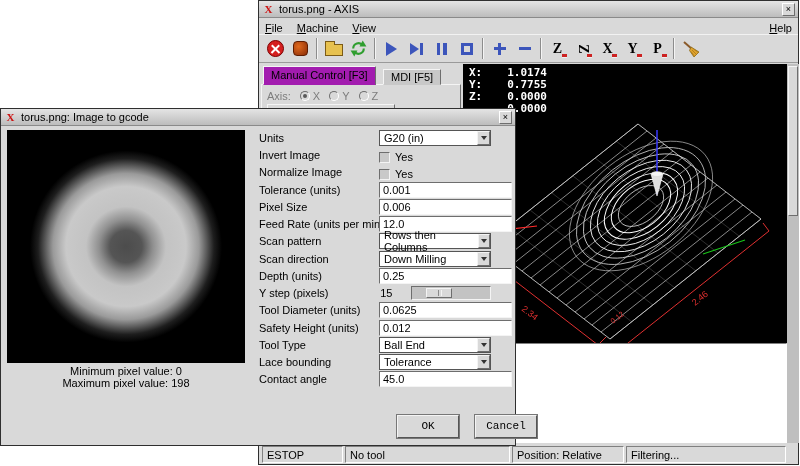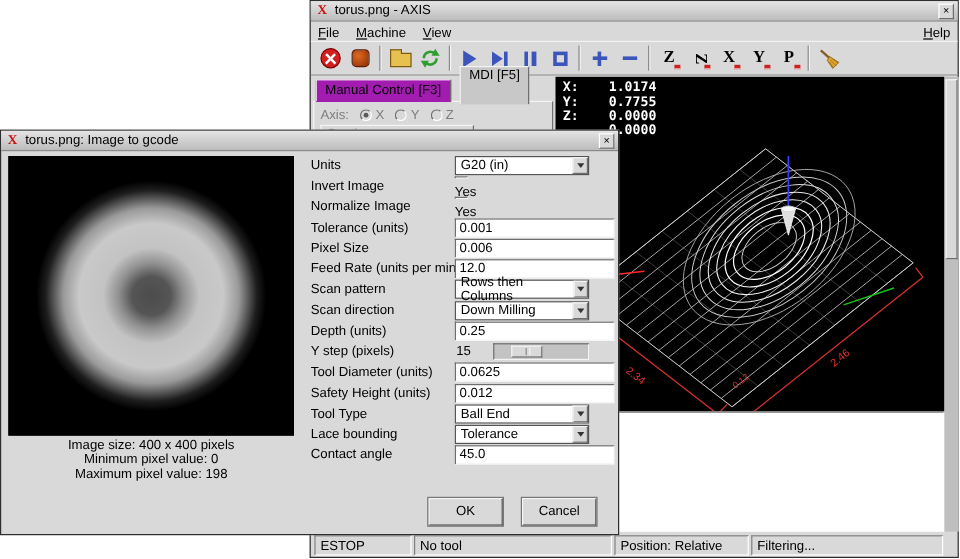--- a/index.html
+++ b/index.html
@@ -64,21 +64,21 @@
 
   .view-letter { font-family:"Liberation Serif", serif; font-weight:bold; font-size:14px; line-height:14px; }
   .view-rot { transform:rotate(90deg); display:inline-block; }
   .magnet { position:absolute; right:3px; bottom:3px; width:5px; height:4px;
     background:#cc2222; border-bottom:1px solid #eee; }
 
   
   .nb-tab { position:absolute; background:#a21caf; border:1px solid;
     border-color:#f4f4f4 #6e6e6e transparent #f4f4f4; padding:0 7px; line-height:17px; }
   .nb-tab.active { top:65px; height:19px; z-index:3; }
-  .nb-tab.inactive { top:54px; height:32px; z-index:1; background:#c8c8c8; line-height:14px; }
+  .nb-tab.inactive { top:68px; height:16px; z-index:1; background:#c8c8c8; line-height:14px; }
   .nb-body { position:absolute; left:2px; top:83px; width:200px; height:278px;
     border:1px solid; border-color:#f4f4f4 #6e6e6e #6e6e6e #f4f4f4; }
 
   .axis-row { position:absolute; left:8px; top:89px; display:flex; align-items:center; gap:9px; color:#7d7d7d; }
   .radio { width:10px; height:10px; border-radius:50%; background:#d9d9d9; position:relative;
     border:1px solid; border-color:#6e6e6e #ffffff #ffffff #6e6e6e; }
   .radio.sel::after { content:""; position:absolute; left:2px; top:2px; width:4px; height:4px;
     border-radius:50%; background:#5a5a5a; }
   .radio-item { display:flex; align-items:center; gap:3px; }
 
@@ -121,35 +121,35 @@
 
   .entry { width:133px; height:16px; background:#fff; border:1px solid;
     border-color:#6e6e6e #f4f4f4 #f4f4f4 #6e6e6e; font-family:"Liberation Sans",sans-serif;
     font-size:11px; padding:0 3px; }
   .combo { height:16px; background:#fff; border:1px solid #555; display:flex;
     align-items:center; justify-content:space-between; padding:0 0 0 4px; }
   .combo-arrow { width:13px; height:14px; background:#d9d9d9; border:1px solid;
     border-color:#f4f4f4 #6e6e6e #6e6e6e #f4f4f4; display:flex; align-items:center; justify-content:center; }
   .combo-arrow::after { content:""; width:0; height:0; border-top:4px solid #333;
     border-left:3.5px solid transparent; border-right:3.5px solid transparent; }
-  .checkline { display:flex; align-items:flex-start; gap:5px; height:16px;flex-direction:column; }
+  .checkline { display:flex; align-items:flex-end; gap:5px; height:16px; }
   .checkbox { width:11px; height:11px; background:#c9c9c9; border:1px solid;
     border-color:#6e6e6e #f4f4f4 #f4f4f4 #6e6e6e; }
   .scaleline { display:flex; align-items:center; gap:19px; height:16px; }
   .scale-val { width:18px; text-align:right; }
   .scale-trough { position:relative; width:106px; height:14px; background:#c3c3c3;
     border:1px solid; border-color:#6e6e6e #f4f4f4 #f4f4f4 #6e6e6e; }
   .scale-thumb { position:absolute; left:14px; top:1px; width:26px; height:10px; background:#d9d9d9;
     border:1px solid; border-color:#f4f4f4 #6e6e6e #6e6e6e #f4f4f4; }
   .scale-thumb::after { content:""; position:absolute; left:11px; top:1px; width:2px; height:6px;
     border-left:1px solid #8a8a8a; border-right:1px solid #f4f4f4; }
 
   .btn { position:absolute; top:306px; width:62px; height:23px; background:#d9d9d9;
     border:1px solid; border-color:#f4f4f4 #555 #555 #f4f4f4; outline:1px solid #777;
-    font-family:Liberation Sans, sans-serif; font-size:11px; text-align:center; line-height:21px; }
+    font-family:Liberation Mono, monospace; font-size:11px; text-align:center; line-height:21px;margin-left:40px; }
 </style>
 </head>
 <body>
 
 <div class="win" id="axis-win">
 
   <div class="titlebar">
     <span class="app-ico">X</span>
     <span class="ttext">torus.png - AXIS</span>
     <span class="close-btn">×</span>
@@ -344,21 +344,20 @@
 <div class="win" id="gcode-dialog">
 
   <div class="titlebar">
     <span class="app-ico">X</span>
     <span class="ttext">torus.png: Image to gcode</span>
     <span class="close-btn">×</span>
   </div>
 
   <div id="img-preview"></div>
   <div id="img-info">
-    <div>Image size: 400 x 400 pixels</div>
     <div>Minimum pixel value: 0</div>
     <div>Maximum pixel value: 198</div>
   </div>
 
   <div class="frow" style="top:21px;">
       <span class="flabel">Units</span>
     <div class="fctl combo">
         <span>G20 (in)</span>
         <span class="combo-arrow"></span>
       </div>

